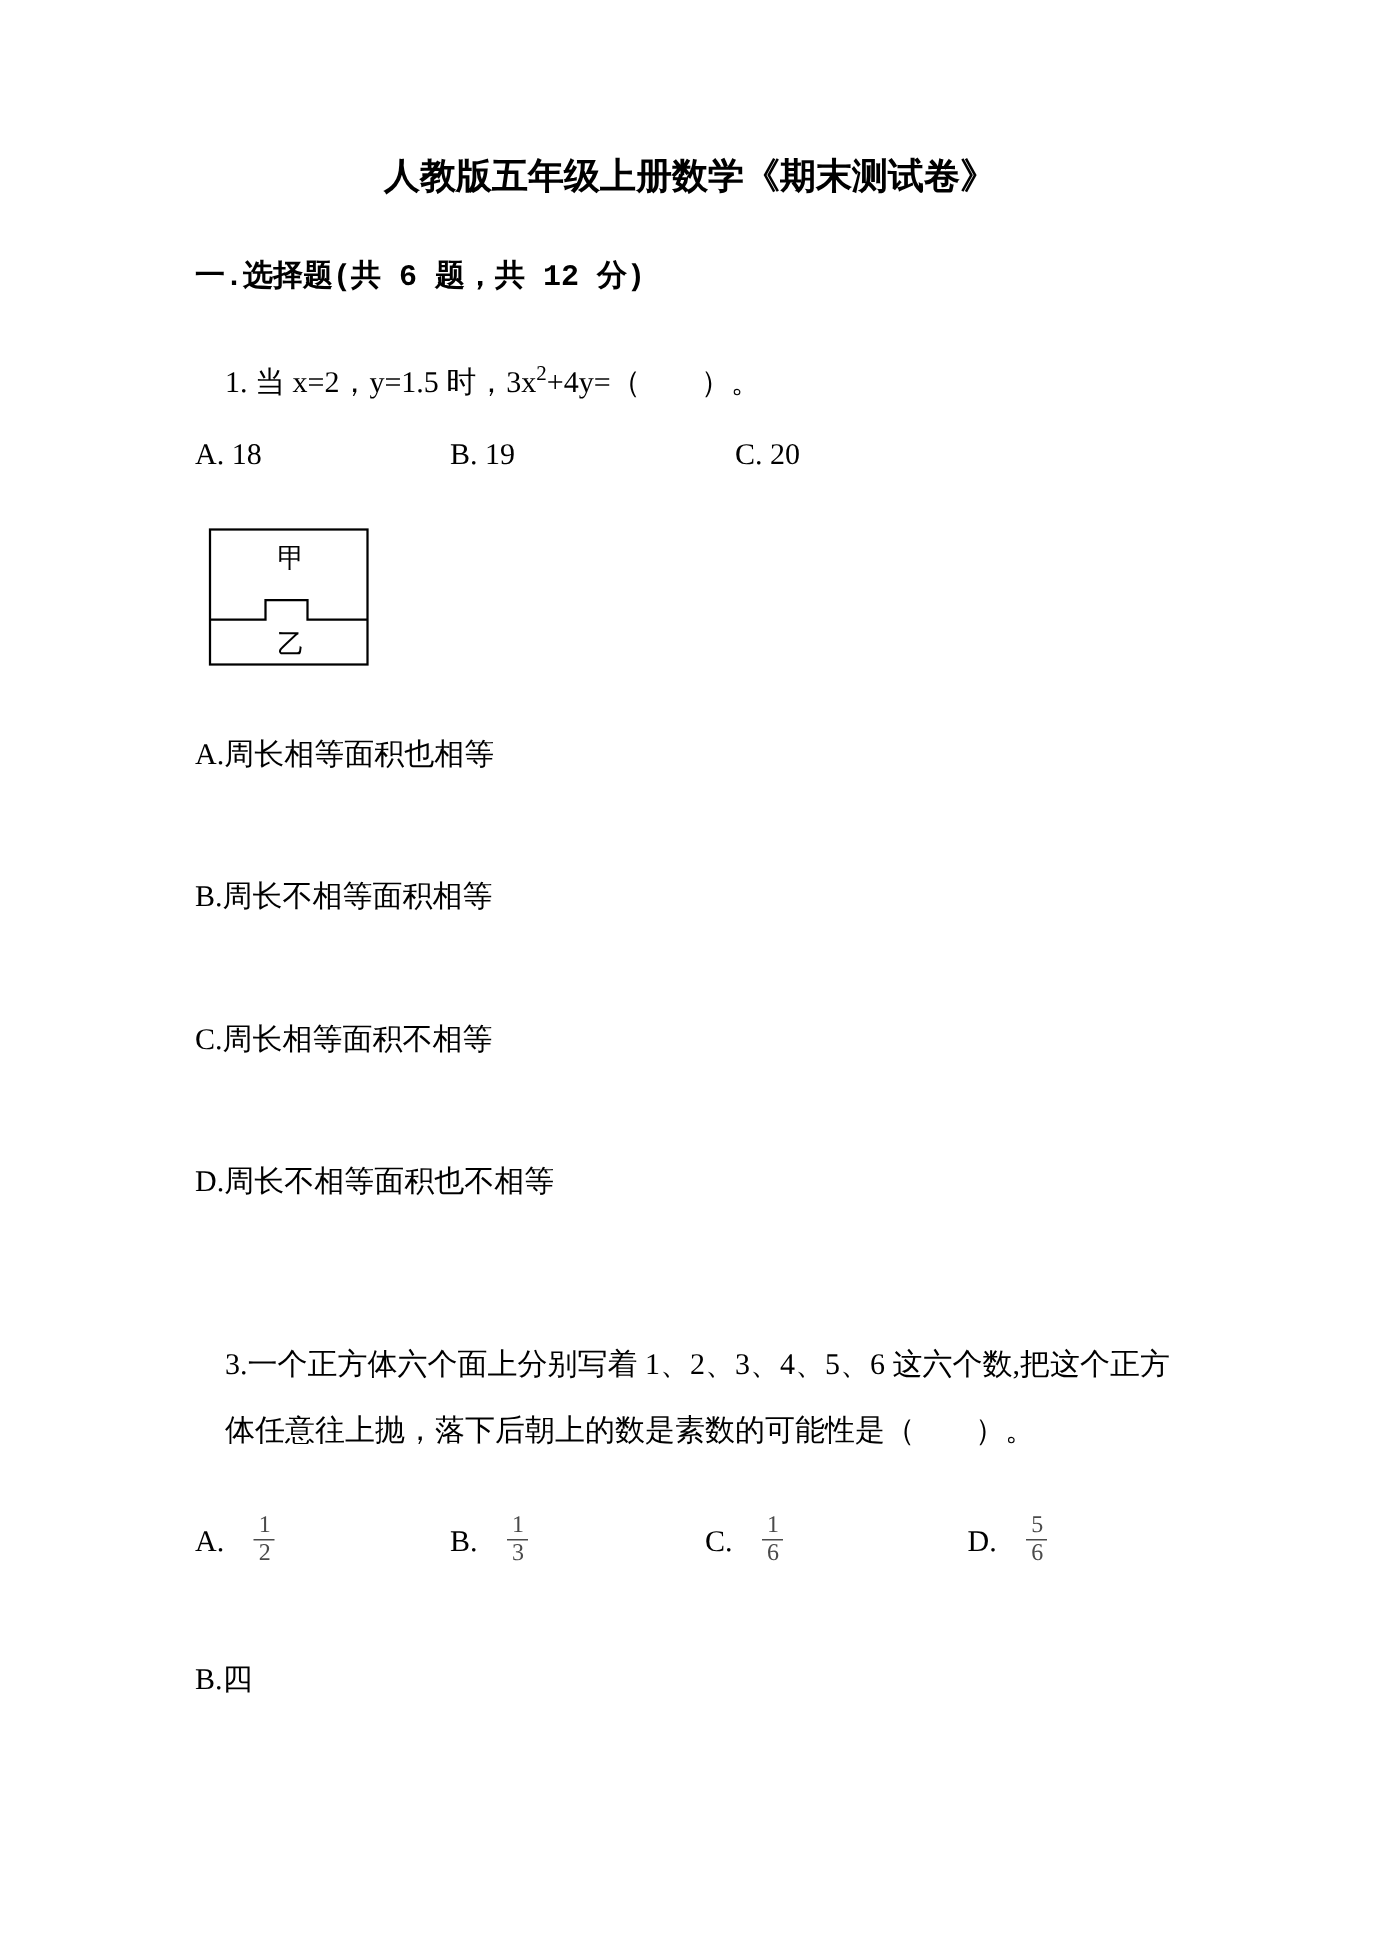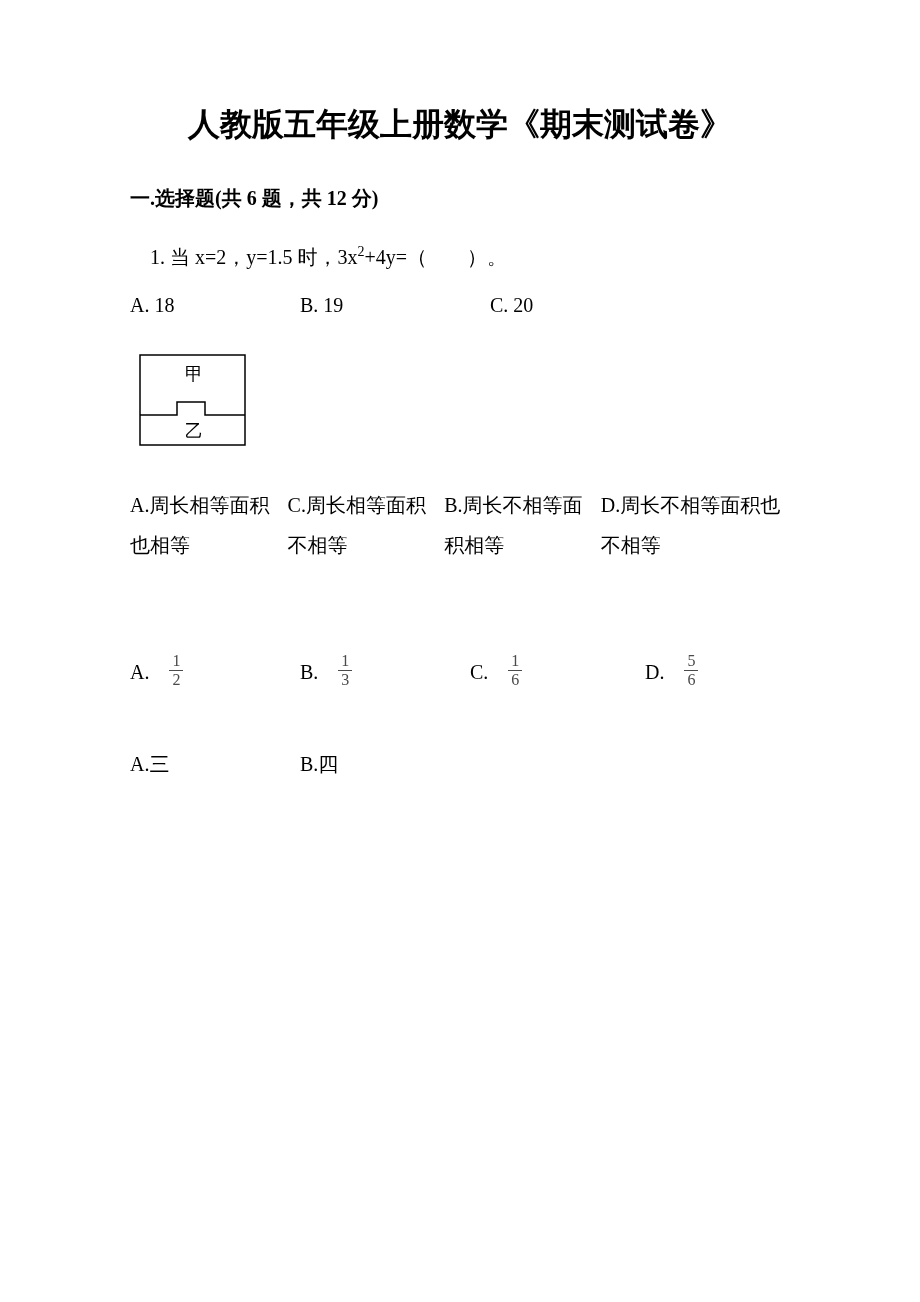--- a/index.html
+++ b/index.html
@@ -12,29 +12,29 @@
       height: 1302px;
       background: #ffffff;
       font-family: "SimSun", "宋体", serif;
       color: #000000;
       padding: 100px 130px 60px 130px;
       font-size: 20px;
       line-height: 1.5;
     }
     .title {
       text-align: center;
-      font-size: 32px;
+      font-size: 24px;
       font-weight: bold;
       margin-bottom: 35px;
       font-family: "SimHei", "黑体", sans-serif;
     }
     .section-header {
       font-weight: bold;
-      margin-bottom: 24px;
-      font-family: Liberation Serif, serif;
+      margin-bottom: 34px;
+      font-family: Liberation Mono, monospace;
     }
     .question {
       margin-bottom: 25px;
       line-height: 2;
     }
     .question-text {
       margin-bottom: 8px;
       margin-left: 20px;
     }
     .options-inline {
@@ -50,21 +50,21 @@
     .figure-box {
       margin-top: 25px;
       margin-bottom: 35px;
       margin-left: 5px;
     }
     .figure-svg {
       display: block;
     }
     .vertical-options {
       display: flex;
-      flex-direction: row;
+      flex-direction: column;
     }
     .vertical-options .vopt {
       margin-bottom: 55px;
     }
     .frac {
       display: inline-block;
       vertical-align: middle;
       text-align: center;
       font-size: 16px;
       line-height: 1;
@@ -129,27 +129,28 @@
   <div class="figure-box">
     <svg class="figure-svg" width="120" height="100" viewBox="0 0 120 100">
       <rect x="5" y="5" width="105" height="90" fill="none" stroke="#000" stroke-width="1.5"></rect>
       <path d="M 5 65 L 42 65 L 42 52 L 70 52 L 70 65 L 110 65" fill="none" stroke="#000" stroke-width="1.5"></path>
       <text x="50" y="30" font-size="18" font-family="SimSun">甲</text>
       <text x="50" y="87" font-size="18" font-family="SimSun">乙</text>
     </svg>
   </div>
   <div class="vertical-options">
     <div class="vopt">A.周长相等面积也相等</div>
+    <div class="vopt">B.周长不相等面积相等</div>
     <div class="vopt">C.周长相等面积不相等</div>
-    <div class="vopt">B.周长不相等面积相等</div>
     <div class="vopt">D.周长不相等面积也不相等</div>
   </div>
 </div>
 
 <div class="question q3">
+  <div class="question-text">3.一个正方体六个面上分别写着 1、2、3、4、5、6 这六个数,把这个正方体任意往上抛，落下后朝上的数是素数的可能性是（　　）。</div>
   <div class="frac-options">
     <div class="frac-opt frac-opt-a">
       <span class="frac-label">A.</span>
       <span class="frac">
         <span class="num">1</span>
         <span class="den">2</span>
       </span>
     </div>
     <div class="frac-opt frac-opt-b">
       <span class="frac-label">B.</span>
@@ -170,16 +171,15 @@
       <span class="frac">
         <span class="num">5</span>
         <span class="den">6</span>
       </span>
     </div>
   </div>
 </div>
 
 <div class="question">
   <div class="options-inline">
-    <span class="opt opt-a">A.三</span>
     <span class="opt opt-b">B.四</span>
   </div>
 </div>
 
 </body></html>

